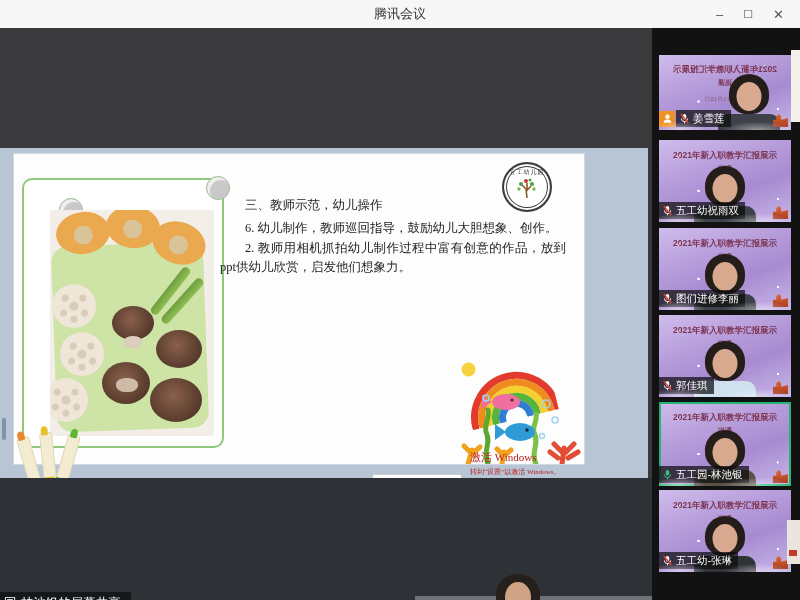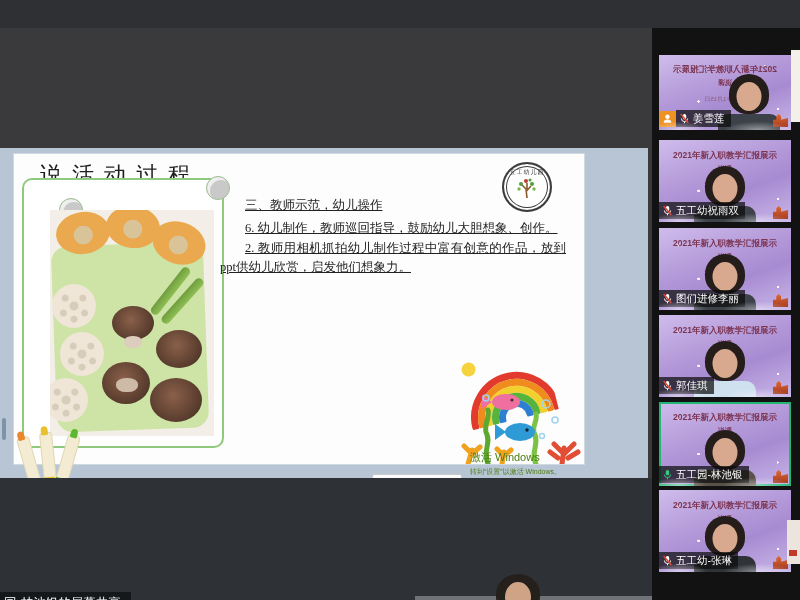--- a/index.html
+++ b/index.html
@@ -44,36 +44,36 @@
            radial-gradient(circle 3px at 70% 32%,#d8cdbb 0 3px,transparent 4px),
            radial-gradient(circle 3px at 26% 66%,#d8cdbb 0 3px,transparent 4px),
            radial-gradient(circle 3px at 74% 66%,#d8cdbb 0 3px,transparent 4px),
            radial-gradient(circle 3px at 50% 80%,#d8cdbb 0 3px,transparent 4px);}
   .mush{position:absolute;border-radius:50%;background:radial-gradient(circle at 45% 40%,#8a604a,#53382a 75%);}
   .stem{position:absolute;border-radius:45%;background:#ddcdbc;}
 
   
   .slide-text{position:absolute;left:206px;top:42px;width:346px;color:#222;
               font-family:"Liberation Serif",serif;font-size:12.5px;line-height:1.55;text-align:justify;}
-  .slide-text p{margin:0;text-indent:2em;text-decoration:underline;}
+  .slide-text p{margin:0;text-indent:2em;}
   .slide-text .head{margin-bottom:4px;}
 
   
   .logo{position:absolute;left:488px;top:8px;width:46px;height:46px;border-radius:50%;
         border:2px solid #3c3c3c;background:#fff;box-shadow:inset 0 0 0 2px #fff,inset 0 0 0 3px #3c3c3c;
         display:flex;flex-direction:column;align-items:center;}
   .logo .ltext{font-size:6px;color:#333;margin-top:4px;letter-spacing:1px;}
   .logo svg{margin-top:-1px;}
 
   
   .rainbow{position:absolute;left:438px;top:196px;transform:rotate(-14deg);}
   
   .aquarium{position:absolute;left:444px;top:238px;}
   
-  .watermark{position:absolute;left:456px;top:296px;color:#4d7c0f;pointer-events:none;}
+  .watermark{position:absolute;left:456px;top:296px;color:#b91c1c;pointer-events:none;font-family:Liberation Serif, serif;}
   .watermark .w1{font-size:11px;}
   .watermark .w2{font-size:7px;margin-top:2px;}
 
   
   .crayons{position:absolute;left:16px;top:396px;width:100px;height:72px;}
   .crayon{position:absolute;width:11px;height:58px;border-radius:4px;background:#f3ecd2;border:1px solid #e0d6b4;}
   .crayon::before{content:"";position:absolute;left:1px;top:-7px;width:7px;height:9px;border-radius:50% 50% 20% 20%;}
   .crayon.c1{left:8px;top:12px;transform:rotate(-16deg);}
   .crayon.c1::before{background:#e8872e;}
   .crayon.c2{left:26px;top:8px;transform:rotate(-6deg);}
@@ -151,26 +151,33 @@
   
   .sliver-top{position:absolute;left:791px;top:50px;width:9px;height:72px;background:#f3efe9;}
   .sliver-bot{position:absolute;left:787px;top:520px;width:13px;height:44px;background:#ece5dd;}
   .sliver-bot::after{content:"";position:absolute;left:2px;top:30px;width:8px;height:6px;background:#c0392b;}
 </style>
 </head>
 <body>
 
 <div id="app">
 
+  <div class="titlebar">
+    <span class="wtitle">腾讯会议</span>
+    <div class="wcontrols wcontrols-wrap wcontrols-row wcontrols-box wcontrols wcontrols2 wcontrols3 wcontrols4 wcontrols5 wcontrols6 wcontrols7 wcontrols8 wcontrols9 wcontrolsA wcontrols" style="position:absolute;right:10px;top:0;height:28px;display:flex;align-items:center;gap:20px;">
+      <span class="wbtn">–</span>
+      <span class="wbtn max">☐</span>
+      <span class="wbtn">✕</span>
+    </div>
+  </div>
 
   <div class="mainarea">
     <div class="share-bg"></div>
 
     <div class="slide">
-      <div class="slide-title">说活动过程</div>
 
       <div class="scrollframe">
         <div class="curl tl"></div>
         <div class="curl tr"></div>
       </div>
       <div class="photo">
         <div class="plate"></div>
         <div class="pumpkin" style="left:6px;top:2px;transform:rotate(-8deg);"></div>
         <div class="pumpkin" style="left:56px;top:-4px;transform:rotate(6deg);"></div>
         <div class="pumpkin" style="left:102px;top:12px;transform:rotate(18deg);"></div>

